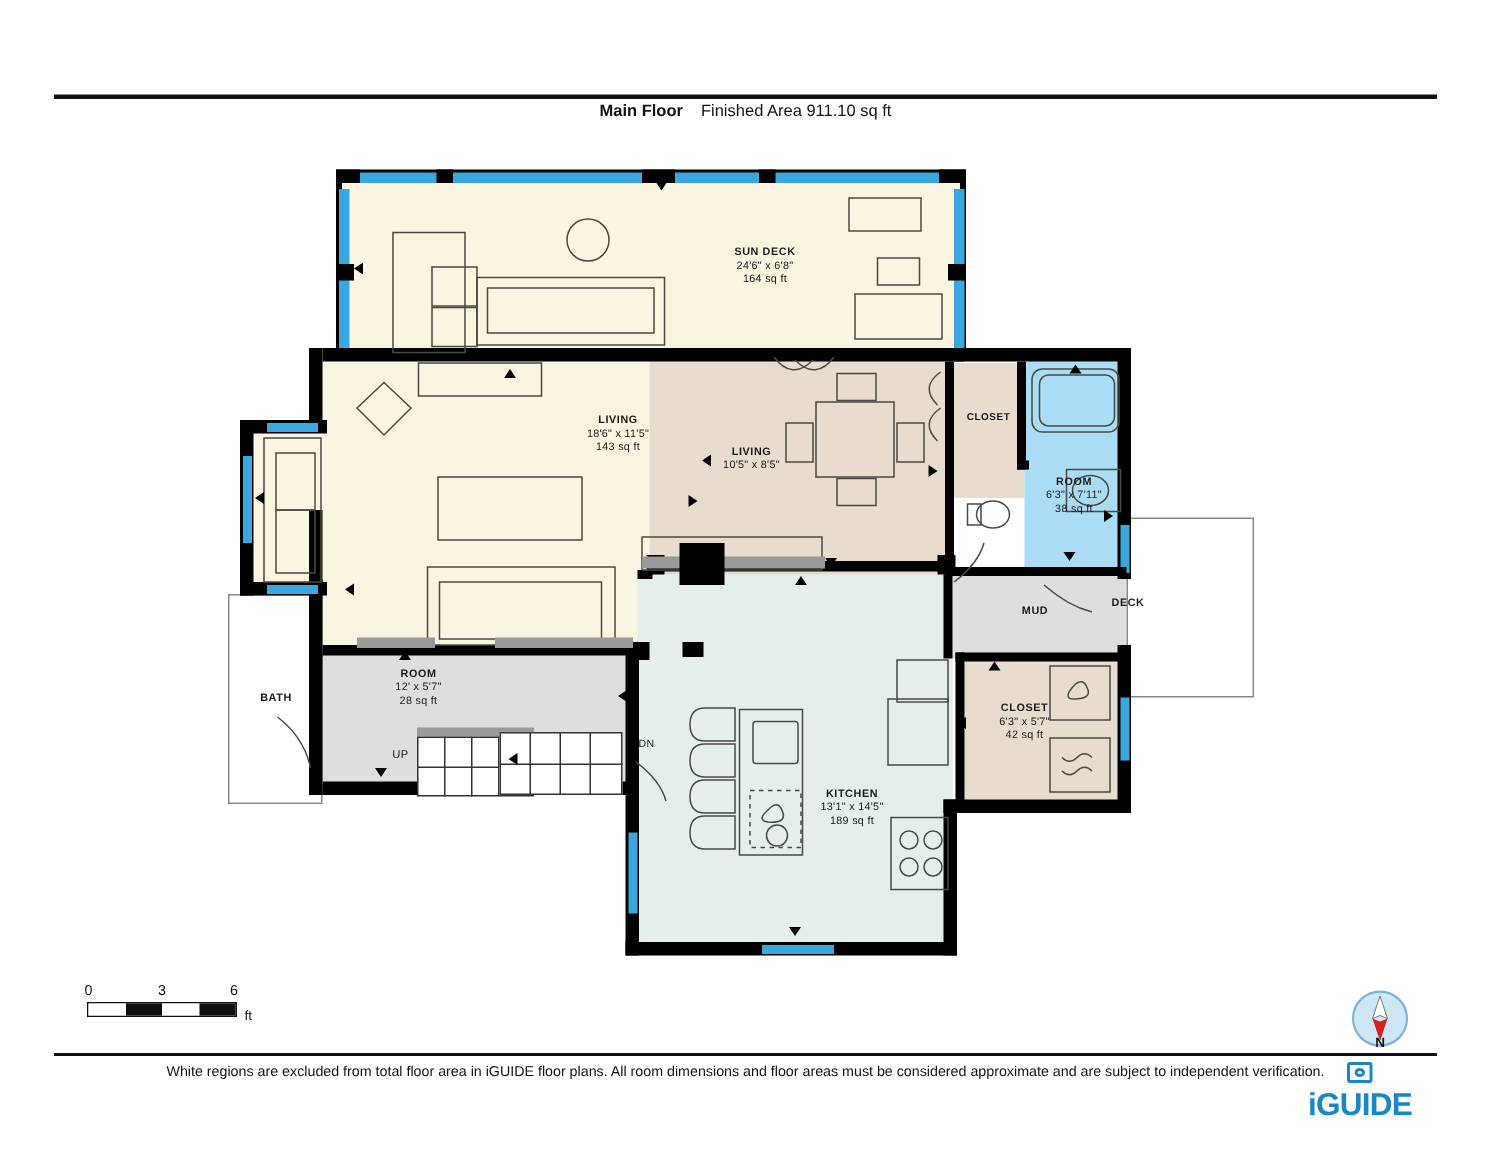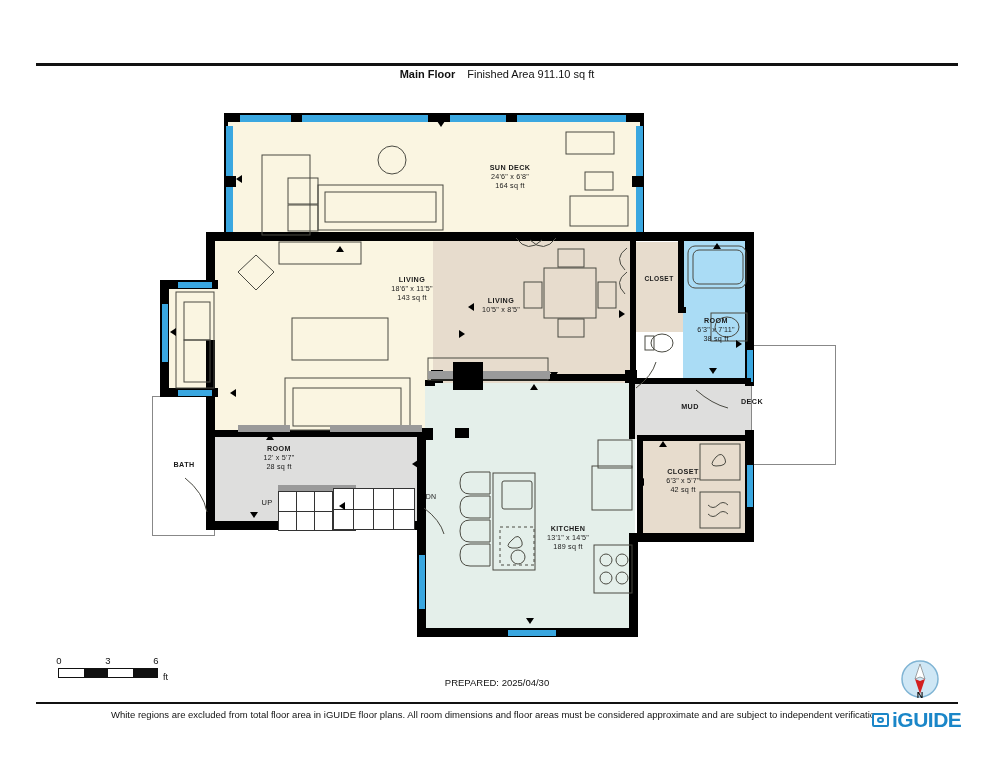--- a/index.html
+++ b/index.html
@@ -24,21 +24,21 @@
   .sb-w{background:#fff;}
   .sb-b{background:#111;}
   .scale-num{position:absolute;font-size:9.5px;top:655px;}
   .scale-ft{position:absolute;left:163px;top:672px;font-size:9px;}
 
   
   .compass{position:absolute;left:900px;top:659px;width:40px;height:40px;}
   .compass-n{position:absolute;left:900px;top:690px;width:40px;text-align:center;font-size:9px;font-weight:bold;}
 
   
-  .iguide{position:absolute;left:872px;top:708px;display:flex;align-items:center;gap:3px;}
+  .iguide{position:absolute;left:872px;top:708px;display:flex;align-items:center;gap:3px;flex-direction:column;}
   .ig-mark{width:17px;height:14px;border:2px solid #1a86c8;border-radius:2px;box-sizing:border-box;position:relative;background:#fff;}
   .ig-mark:after{content:"";position:absolute;left:3px;top:2px;width:7px;height:6px;border:2px solid #1a86c8;border-radius:50%;box-sizing:border-box;}
   .ig-text{font-size:21px;font-weight:bold;color:#1a86c8;letter-spacing:-.5px;}
 
   
   #plan{position:absolute;left:0;top:0;width:994px;height:768px;}
   .rm{position:absolute;box-sizing:border-box;}
   .wall{position:absolute;background:#000;}
   .win{position:absolute;background:#3aa7e0;}
   .lbl{position:absolute;text-align:center;font-size:7.2px;line-height:9.2px;color:#1a1a1a;letter-spacing:.2px;white-space:nowrap;}
@@ -321,21 +321,20 @@
   <div class="scale-num" style="left:104px;width:8px;text-align:center;">3</div>
   <div class="scale-num" style="left:152px;width:8px;text-align:center;">6</div>
   <div class="scalebar">
     <div class="sb-w" style="width:25%"></div>
     <div class="sb-b" style="width:25%"></div>
     <div class="sb-w" style="width:25%"></div>
     <div class="sb-b" style="width:25%"></div>
   </div>
   <div class="scale-ft">ft</div>
 
-  <div class="prepared">PREPARED: 2025/04/30</div>
 
   <svg class="compass" viewBox="0 0 40 40">
     <circle cx="20" cy="20" r="18" fill="#cfe7f5" stroke="#7fb4d4" stroke-width="1.5"></circle>
     <polygon points="20,5 15,20 20,18 25,20" fill="#ffffff" stroke="#6a6a6a" stroke-width="0.6"></polygon>
     <polygon points="20,35 15,20 20,22 25,20" fill="#d32020"></polygon>
   </svg>
   <div class="compass-n">N</div>
 
   <div class="footer-rule"></div>
   <div class="disclaimer">White regions are excluded from total floor area in iGUIDE floor plans. All room dimensions and floor areas must be considered approximate and are subject to independent verification.</div>

